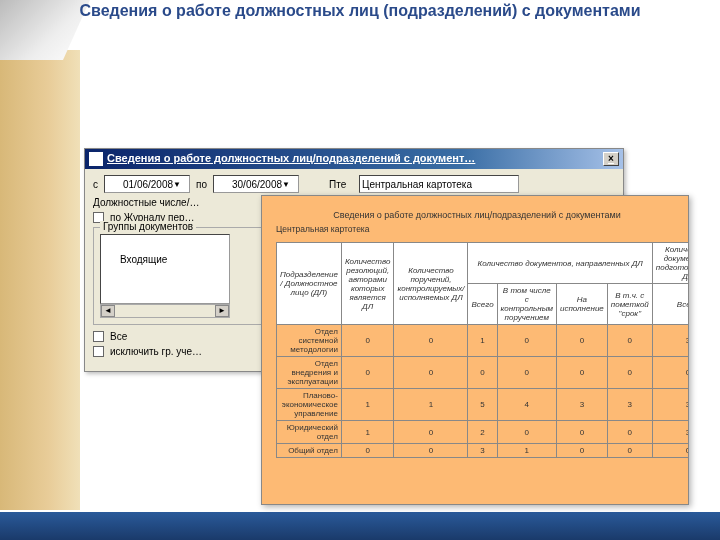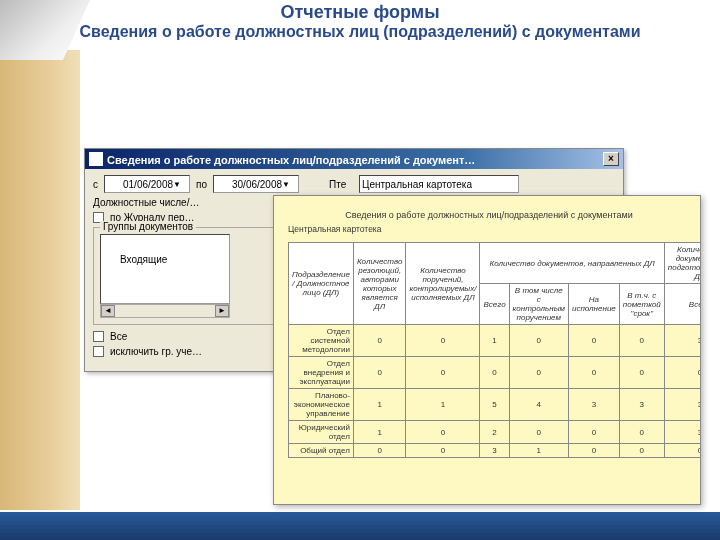--- a/index.html
+++ b/index.html
@@ -39,21 +39,21 @@
 
   
   .dlg {
     position: absolute; left: 84px; top: 148px; width: 540px;
     background: #ece9d8; border: 1px solid #888;
     box-shadow: 2px 2px 4px rgba(0,0,0,.25);
     font-size: 10px;
   }
   .dlg-titlebar {
     background: linear-gradient(90deg,#0a246a 0%,#3a6ea5 70%,#a6c1e8 100%);
-    color: #fff; padding: 3px 4px; display: flex; align-items: flex-end;
+    color: #fff; padding: 3px 4px; display: flex; align-items: flex-start; text-decoration: underline;
   }
   .dlg-titlebar .icon { width: 14px; height: 14px; margin-right: 4px; background:#fff; display:inline-block;}
   .dlg-titlebar .ttl { flex:1; font-weight:bold; font-size:11px; white-space:nowrap; overflow:hidden; text-overflow:ellipsis;}
   .dlg-close {
     width:16px; height:14px; background:#d4d0c8; border:1px solid #fff;
     border-right-color:#404040; border-bottom-color:#404040;
     text-align:center; line-height:11px; font-weight:bold; font-size:10px; color:#000;
   }
   .dlg-body { padding: 6px 8px 10px; }
   .row { display:flex; align-items:center; gap:6px; margin-bottom:4px; flex-wrap:wrap;}
@@ -77,22 +77,22 @@
     padding:19px; font-size:10px;
   }
   .scroll-h {
     height:14px; background:#ece9d8; border:1px solid #aaa; width:130px;
     display:flex; justify-content:space-between; align-items:center;
   }
   .sb-btn { width:14px; height:12px; background:#d4d0c8; border:1px solid #888; font-size:8px; text-align:center; line-height:10px;}
 
   
   .report {
-    position: absolute; left: 273px; top: 195px; width: 428px; height: 310px;
-    background: #fef9c3; border:1px solid #888;
+    position: absolute; left: 261px; top: 195px; width: 428px; height: 310px;
+    background: #fdba74; border:1px solid #888;
     box-shadow: 2px 2px 6px rgba(0,0,0,.3);
     padding: 14px 10px 10px 14px;
     font-size: 8.5px; color:#333;
     overflow:hidden;
   }
   .rep-title { text-align:center; font-size:9px; margin-bottom:4px;}
   .rep-sub { text-align:center; font-size:8px; margin-bottom:10px; color:#555;}
   .rep-card { font-size:8.5px; margin-bottom:8px;}
   table.rep {
     border-collapse: collapse; width:100%; font-size:8px;
@@ -108,21 +108,20 @@
   table.rep td.name { text-align:right;}
 </style>
 </head>
 <body>
 
 <div class="bg-band"></div>
 <div class="bg-corner"></div>
 <div class="bg-bottom"></div>
 
 <div class="title-block">
-  <div class="title-main">Отчетные формы</div>
   <div class="title-sub">Сведения о работе должностных лиц (подразделений) с документами</div>
 </div>
 
 <div class="dlg">
   <div class="dlg-titlebar">
     <span class="icon"></span>
     <span class="ttl">Сведения о работе должностных лиц/подразделений с документ…</span>
     <span class="dlg-close">×</span>
   </div>
   <div class="dlg-body">

